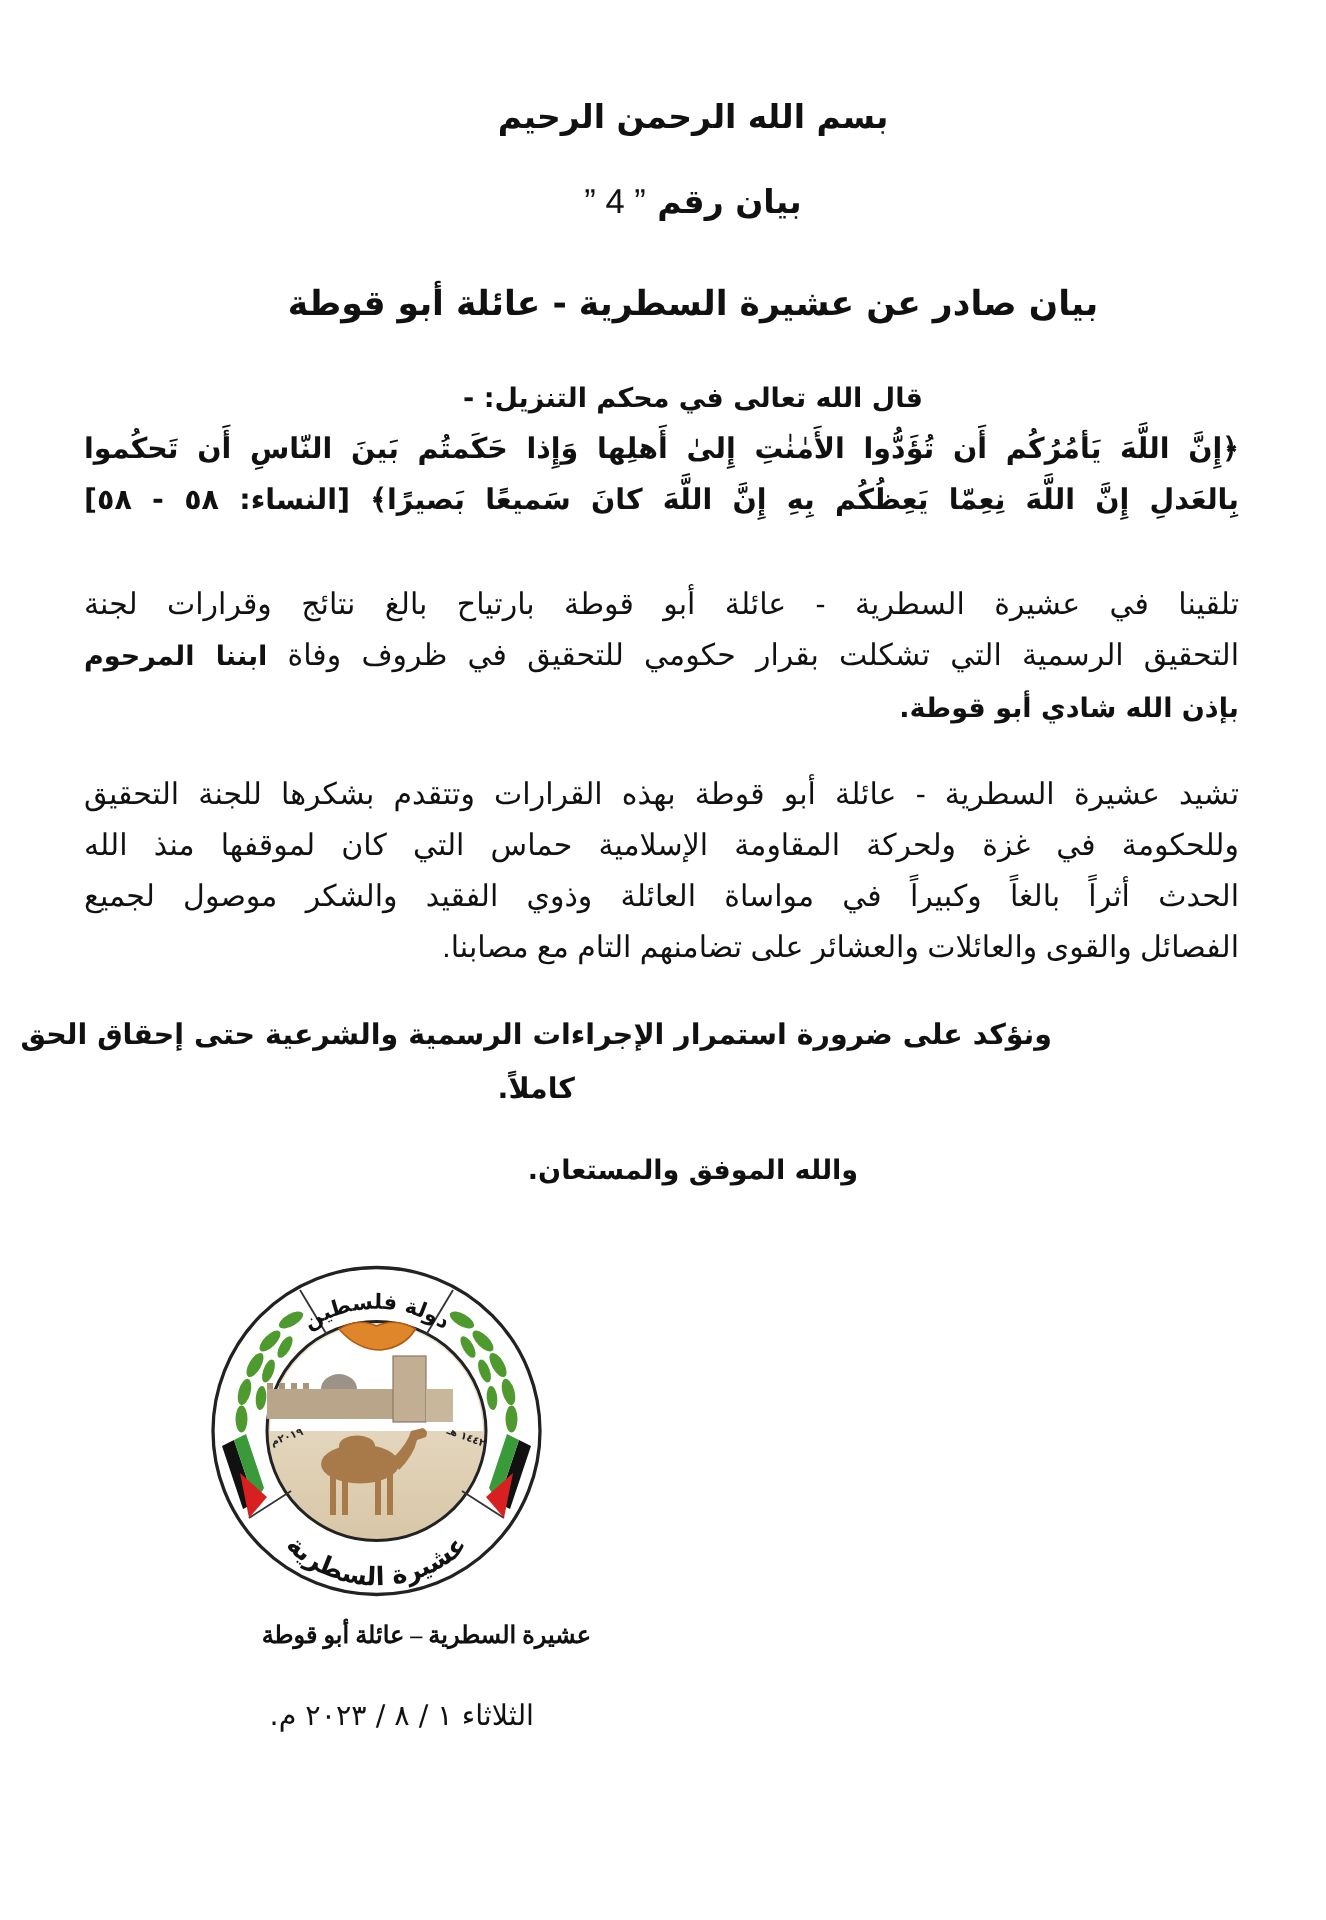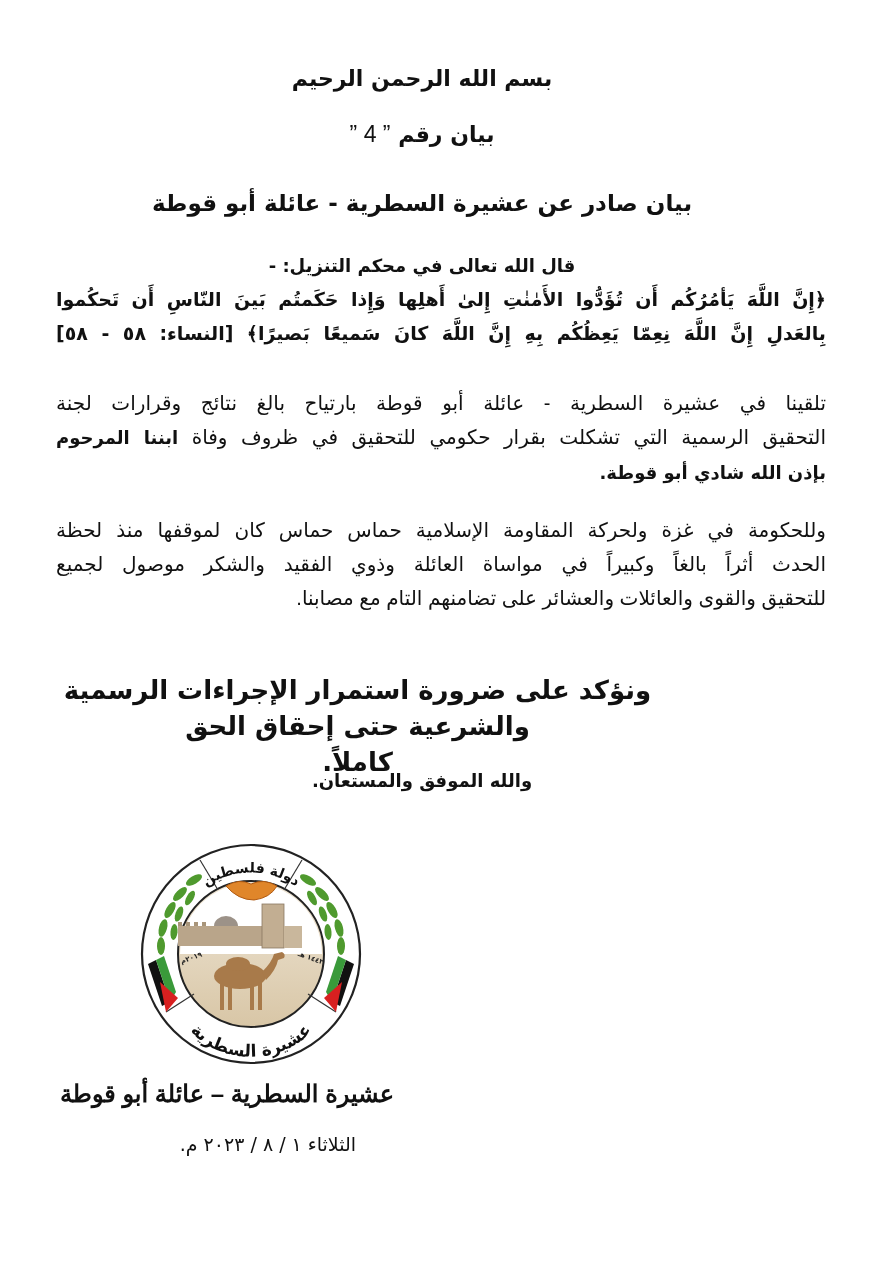--- a/index.html
+++ b/index.html
@@ -21,20 +21,21 @@
       left: 0; top: 0;
       width: 884px; height: 1280px;
     }
     .center-line {
       position: absolute;
       left: 0;
       width: 844px;
       text-align: center;
       font-weight: bold;
       white-space: nowrap;
+      padding-left: 40px;
     }
     .basmala { top: 66px; font-size: 22px; }
     .statement-no { top: 121px; font-size: 22px; }
     .statement-no .num { font-family: "Liberation Sans", sans-serif; font-weight: normal; font-size: 23px; }
     .headline { top: 190px; font-size: 23px; }
     .verse-intro { top: 255px; font-size: 18px; }
 
     .verse {
       position: absolute;
       top: 282px;
@@ -63,40 +64,40 @@
     .para1 { top: 386px; }
     .para2 { top: 513px; }
 
     .emphasis {
       position: absolute;
       top: 672px;
       left: 0;
       width: 715px;
       text-align: center;
       font-weight: bold;
-      font-size: 26px;
+      font-size: 19px;
       line-height: 36px;
     }
     .closing { top: 770px; font-size: 18px; }
 
     .logo {
       position: absolute;
       left: 134px;
       top: 842px;
       width: 234px;
       height: 224px;
     }
 
     .signature {
       position: absolute;
       right: 490px;
       top: 1080px;
-      font-family: Liberation Sans, sans-serif;
-      font-weight: bold;
-      font-size: 24px;
+      font-family: Liberation Serif, serif;
+      font-weight: bold;
+      font-size: 16px;
       white-space: nowrap;
     }
     .date {
       position: absolute;
       right: 528px;
       top: 1133px;
       font-weight: normal;
       font-size: 19px;
       white-space: nowrap;
     }
@@ -122,23 +123,24 @@
     <span class="line">بِالعَدلِ إِنَّ اللَّهَ نِعِمّا يَعِظُكُم بِهِ إِنَّ اللَّهَ كانَ سَميعًا بَصيرًا﴾ [النساء: ٥٨ - ٥٨]</span>
   </div>
 
   <div class="para para1">
     <span class="line">تلقينا في عشيرة السطرية - عائلة أبو قوطة بارتياح بالغ نتائج وقرارات لجنة</span>
     <span class="line"><span>التحقيق الرسمية التي تشكلت بقرار حكومي للتحقيق في ظروف وفاة</span> <b>ابننا المرحوم</b></span>
     <span class="line last"><b>بإذن الله شادي أبو قوطة.</b></span>
   </div>
 
   <div class="para para2">
-    <span class="line">وللحكومة في غزة ولحركة المقاومة الإسلامية حماس حماس كان لموقفها منذ لحظة</span>
+    <span class="line">تشيد عشيرة السطرية - عائلة أبو قوطة بهذه القرارات وتتقدم بشكرها للجنة التحقيق</span>
+    <span class="line">وللحكومة في غزة ولحركة المقاومة الإسلامية حماس التي كان لموقفها منذ الله</span>
     <span class="line">الحدث أثراً بالغاً وكبيراً في مواساة العائلة وذوي الفقيد والشكر موصول لجميع</span>
-    <span class="line last">للتحقيق والقوى والعائلات والعشائر على تضامنهم التام مع مصابنا.</span>
+    <span class="line last">الفصائل والقوى والعائلات والعشائر على تضامنهم التام مع مصابنا.</span>
   </div>
 
   <div class="emphasis">
     <div>ونؤكد على ضرورة استمرار الإجراءات الرسمية والشرعية حتى إحقاق الحق</div>
     <div>كاملاً.</div>
   </div>
 
   <div class="center-line closing">والله الموفق والمستعان.</div>
 
   <svg class="logo" viewBox="0 0 234 224" xmlns="http://www.w3.org/2000/svg">

